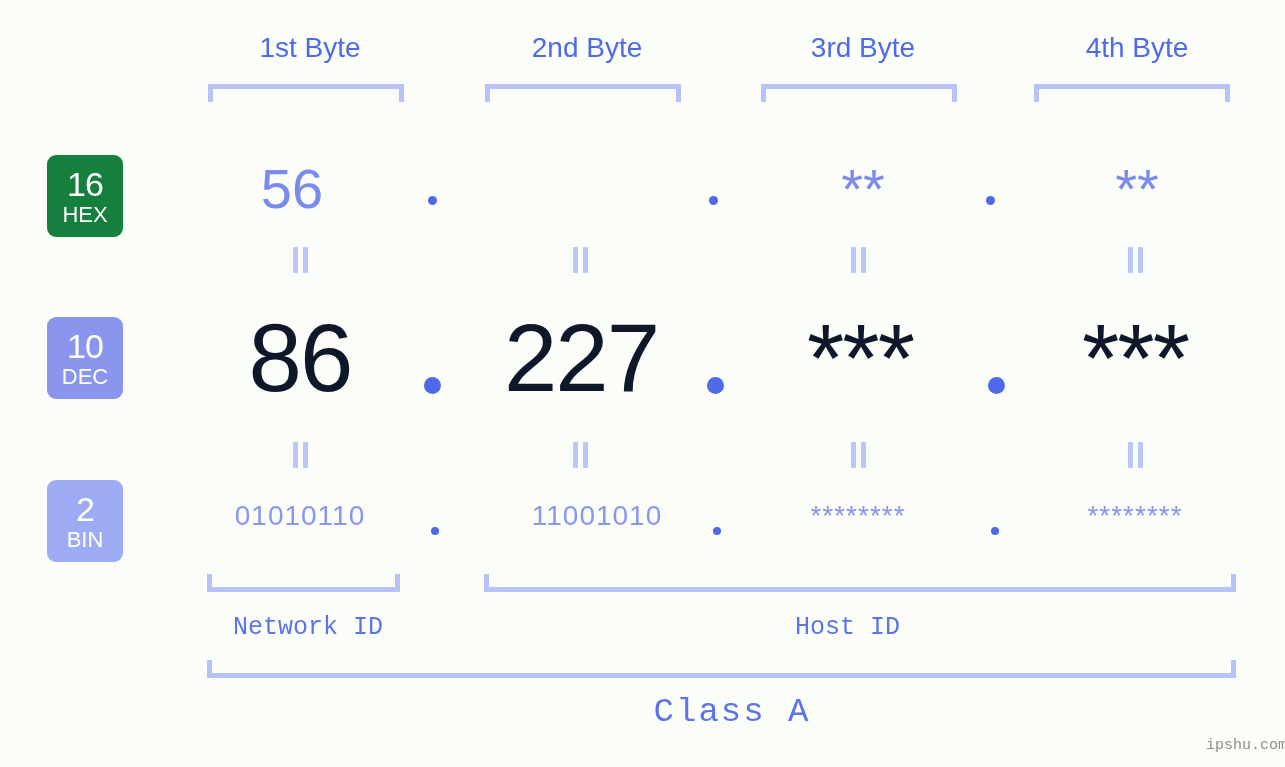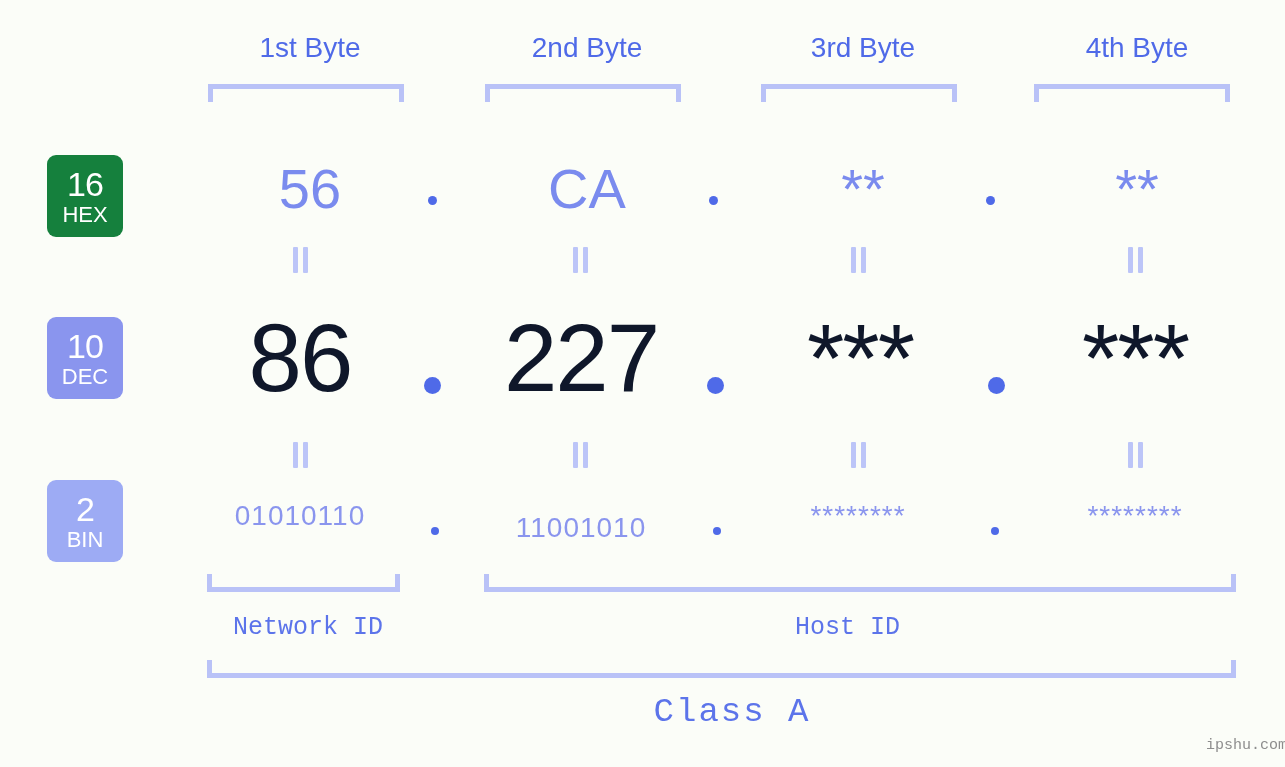--- a/index.html
+++ b/index.html
@@ -210,23 +210,22 @@
   <div class="badge badge-dec">
     <div class="num">10</div>
     <div class="sys">DEC</div>
   </div>
 
   <div class="badge badge-bin">
     <div class="num">2</div>
     <div class="sys">BIN</div>
   </div>
 
-  <div class="row-val hex-val" style="left:195px; width:230px;">56</div>
+  <div class="row-val hex-val" style="left:177px; width:230px;">56</div>
   <div class="hex-dot" style="left:428px;"></div>
-  <div class="row-val hex-val" style="left:472px; width:230px;">CA</div>
   <div class="hex-dot" style="left:709px;"></div>
   <div class="row-val hex-val" style="left:748px; width:230px;">**</div>
   <div class="hex-dot" style="left:986px;"></div>
   <div class="row-val hex-val" style="left:1022px; width:230px;">**</div>
 
   <div class="eq" style="left:292px; top:247px;">
     <span class="b1"></span>
       <span class="b2"></span>
   </div>
   <div class="eq" style="left:572px; top:247px;">
@@ -262,21 +261,21 @@
     <span class="b1"></span>
       <span class="b2"></span>
   </div>
   <div class="eq" style="left:1127px; top:442px;">
     <span class="b1"></span>
       <span class="b2"></span>
   </div>
 
   <div class="row-val bin-val" style="left:185px; width:230px;">01010110</div>
   <div class="bin-dot" style="left:431px;"></div>
-  <div class="row-val bin-val" style="left:466px; width:230px;margin-top:12px;">11001010</div>
+  <div class="row-val bin-val" style="left:482px; width:230px;">11001010</div>
   <div class="bin-dot" style="left:713px;"></div>
   <div class="row-val bin-val" style="left:743px; width:230px;">********</div>
   <div class="bin-dot" style="left:991px;"></div>
   <div class="row-val bin-val" style="left:1020px; width:230px;">********</div>
 
   <div class="bracket-bottom" style="left:207px; top:574px; width:193px;"></div>
   <div class="bracket-bottom" style="left:484px; top:574px; width:752px;"></div>
 
   <div class="id-caption" style="left:193px; top:613px; width:230px;">Network ID</div>
   <div class="id-caption" style="left:745px; top:613px; width:205px;">Host ID</div>

